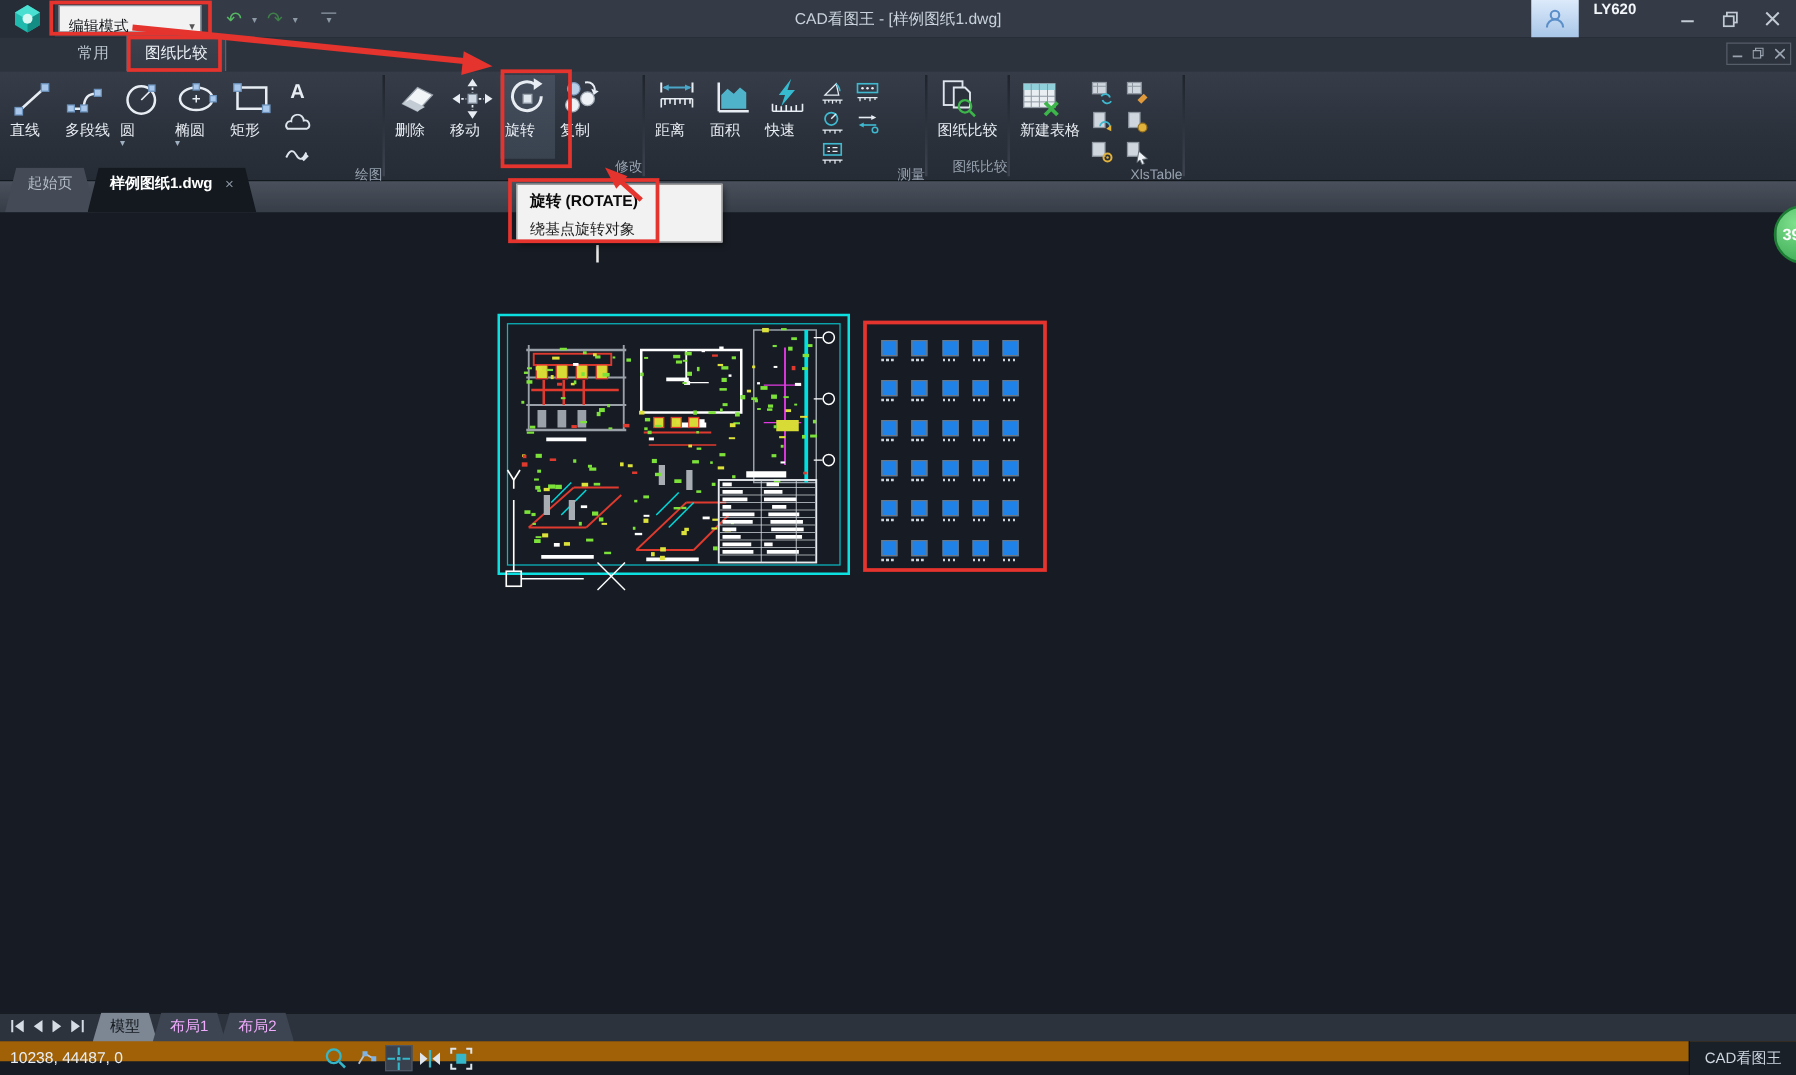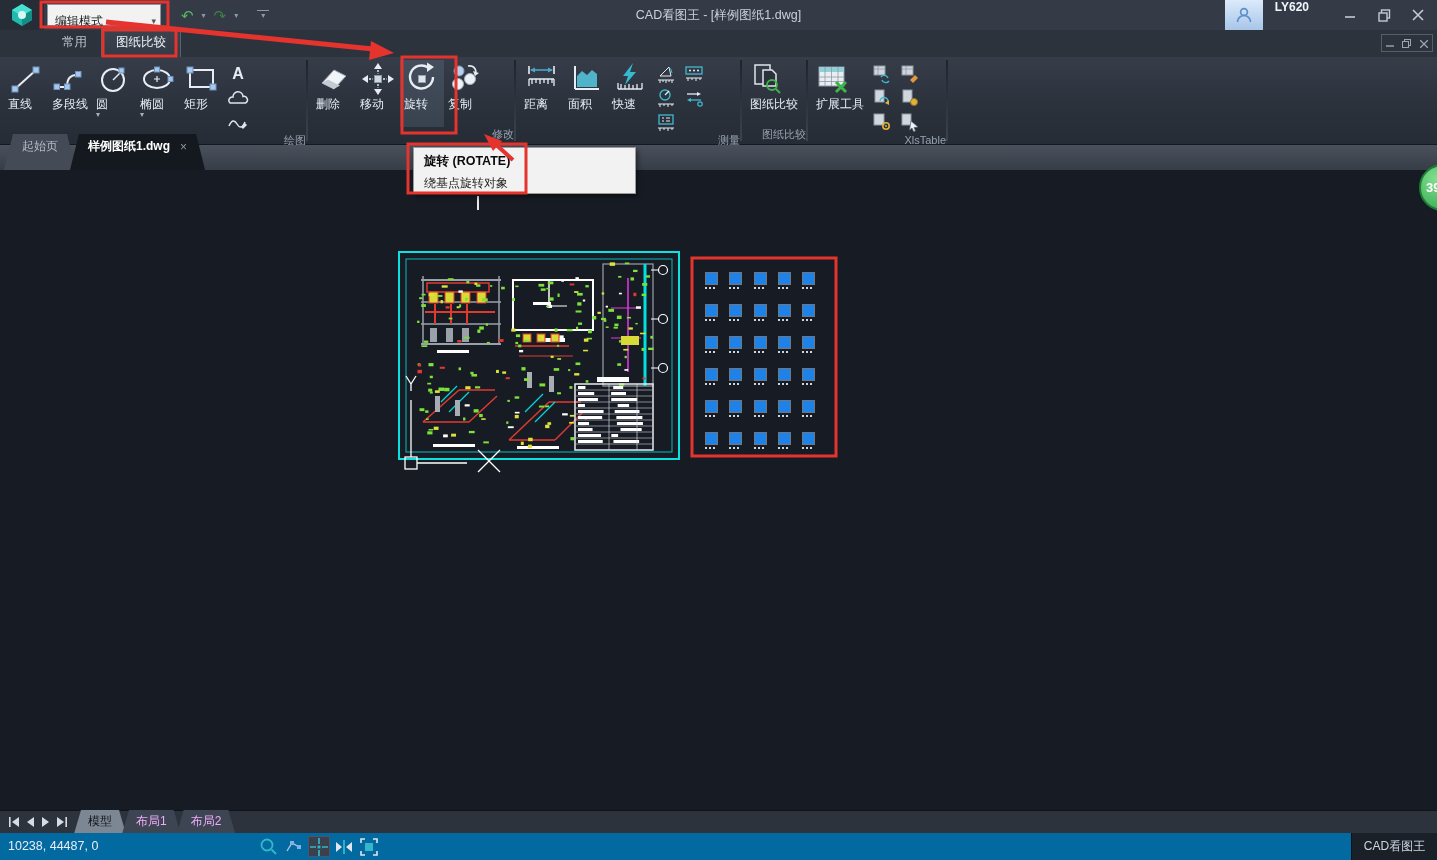--- a/index.html
+++ b/index.html
@@ -57,37 +57,37 @@
   
   .canvas { position:absolute; top:170px; left:0; width:1437px; height:640px; background:#171c24; }
   #cad-svg { position:absolute; left:397px; top:80px; }
   .block-grid { position:absolute; left:705px; top:102px; width:130px; height:192px; }
   .block { position:absolute; width:13px; height:13px; background:#1e82e8; border:1px solid #6e7680; }
   .block i { position:absolute; left:-1px; top:14px; width:10px; height:2px;
     background:repeating-linear-gradient(90deg,#cfd6dd 0 2px,transparent 2px 4px); }
   .wtick { position:absolute; left:477px; top:26px; width:2px; height:14px; background:#e8e8e8; }
 
   
-  .tooltip { position:absolute; left:413px; top:147px; width:223px; height:47px; background:#f2f2f2; border:1px solid #9a9a9a;
+  .tooltip { position:absolute; left:413px; top:147px; width:165px; height:47px; background:#f2f2f2; border:1px solid #9a9a9a;
     box-shadow:2px 3px 5px rgba(0,0,0,.45); padding:5px 10px; z-index:40; }
   .tooltip .tt1 { color:#0a0a0a; font-size:12.5px; font-weight:bold; }
   .tooltip .tt2 { color:#1d1d1d; font-size:12px; margin-top:5px; }
 
   
   .badge { position:absolute; left:1419px; top:164px; width:47px; height:47px; border-radius:50%;
     background:radial-gradient(circle at 35% 30%,#7fe08d,#2ea04a); border:2px solid #1d7d35; color:#fff;
     font-weight:bold; font-size:13px; display:flex; align-items:center; z-index:45; padding-left:5px; }
 
   
   .layoutrow { position:absolute; top:810px; left:0; right:0; height:23px; background:#2c333d; border-top:1px solid #10141a; display:flex; align-items:center; }
   .navs { display:flex; gap:6px; padding:0 10px 0 8px; align-items:center; }
   .ltab { clip-path:polygon(7px 0,calc(100% - 7px) 0,100% 100%,0 100%); font-size:12px; padding:3px 14px 4px; margin-left:-4px; }
   .ltab.active { background:#7d8794; color:#14181d; }
   .ltab.inactive { background:#3d4552; color:#f0abfc; }
-  .statusbar { position:absolute; top:833px; left:0; right:0; height:27px; background:#0369a1; }
+  .statusbar { position:absolute; top:833px; left:0; right:0; height:16px; background:#a16207; }
   .coords { position:absolute; left:8px; top:6px; color:#e8eef5; font-size:12.5px; }
   .sticons { position:absolute; left:258px; top:3px; display:flex; gap:3px; }
   .sticon { width:22px; height:21px; display:flex; align-items:center; justify-content:center; }
   .sticon.pressed { background:#39414e; border:1px solid #4c5664; }
   .brand { position:absolute; right:0; top:0; width:86px; height:27px; background:#1a2028; border-left:1px solid #0d1116;
     color:#cdd5df; font-size:12px; display:flex; align-items:center; justify-content:center; }
 
   
   #anno { position:absolute; inset:0; pointer-events:none; z-index:50; }
 </style>
@@ -371,21 +371,21 @@
 
     <div class="rgroup" style="width:138px">
       <div class="rtools">
         <div class="rbtn">
           <svg class="ric" viewBox="0 0 36 36">
               <rect x="3" y="6" width="25" height="19" fill="#e9eef2" stroke="#8f98a2"></rect>
               <rect x="3" y="6" width="25" height="5" fill="#8fd0da"></rect>
               <path d="M3,16 h25 M3,20.5 h25 M9,6 v19 M15.5,6 v19 M22,6 v19" stroke="#8f98a2" stroke-width="0.8"></path>
               <path d="M20,21 l10,10 M30,21 l-10,10" stroke="#3db54a" stroke-width="3"></path>
             </svg>
-          <span class="lab">扩展工具</span>
+          <span class="lab">新建表格</span>
         </div>
         <div class="rsmallcol">
           <div class="sbtn">
               <svg width="20" height="20" viewBox="0 0 20 20">
                 <rect x="2" y="2" width="11" height="9" fill="#cfd6dd" stroke="#8f98a2"></rect>
                 <path d="M2,5 h11 M6,2 v9" stroke="#8f98a2" stroke-width="0.8"></path>
                 <path d="M9,13 a4,4 0 0 1 7,1 M17,17 a4,4 0 0 1 -7,-1" fill="none" stroke="#3fb9cf" stroke-width="1.4"></path>
               </svg>
             </div>
           <div class="sbtn">

